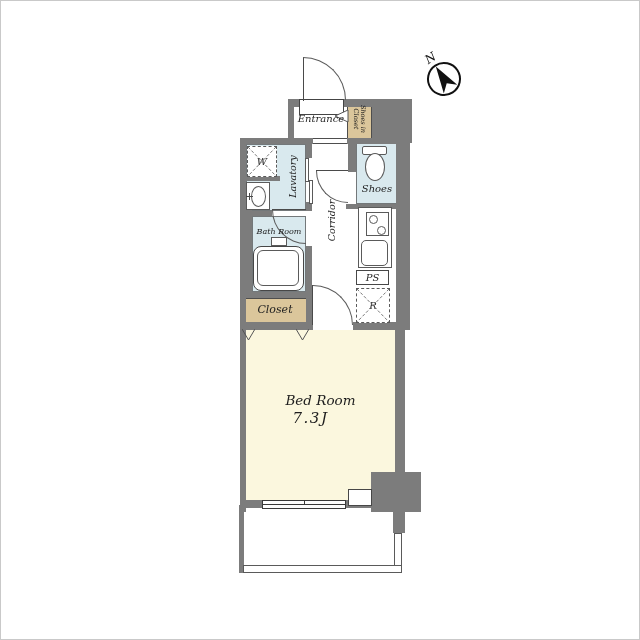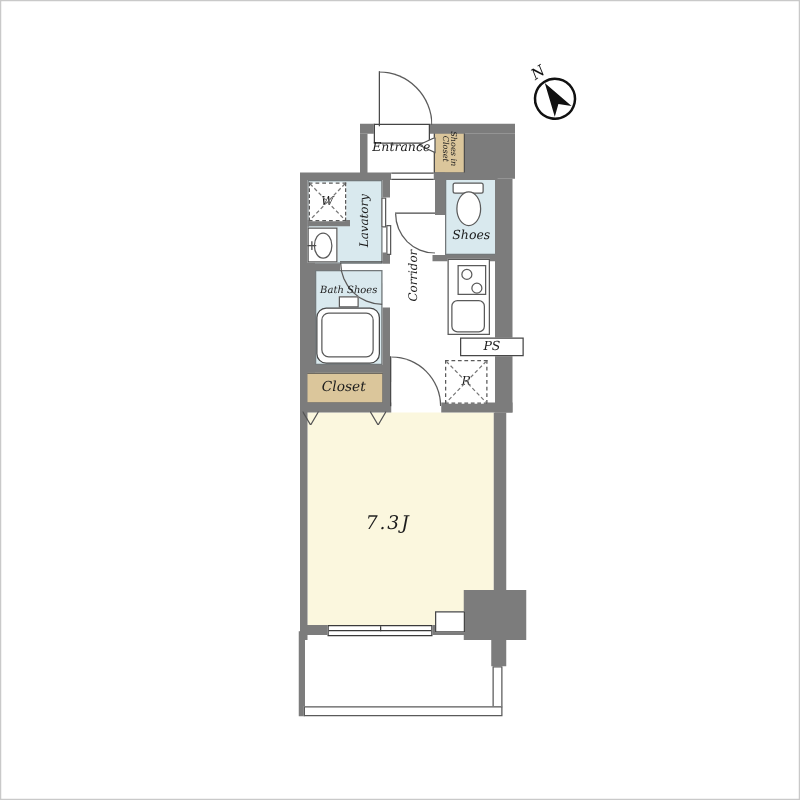--- a/index.html
+++ b/index.html
@@ -119,21 +119,21 @@
   <div class="fix" style="left:271px;top:237px;width:16px;height:9px;border-color:#5a5a5a;"></div>
   <div class="fix" style="left:253px;top:246px;width:51px;height:45px;border:1.5px solid #474747;border-radius:8px;"></div>
   <div class="fix nofill" style="left:257px;top:250px;width:42px;height:36px;border-radius:6px;border-color:#5a5a5a;"></div>
 
   <div class="fix" style="left:358px;top:207px;width:34px;height:61px;border-color:#5a5a5a;"></div>
   <div class="fix" style="left:366px;top:212px;width:23px;height:24px;border-color:#5a5a5a;"></div>
   <div class="fix" style="left:369px;top:215px;width:9px;height:9px;border-radius:50%;border-color:#5a5a5a;"></div>
   <div class="fix" style="left:377px;top:226px;width:9px;height:9px;border-radius:50%;border-color:#5a5a5a;"></div>
   <div class="fix" style="left:361px;top:240px;width:27px;height:26px;border-radius:5px;border-color:#5a5a5a;"></div>
 
-  <div class="fix center-flex" style="left:368px;top:270px;width:51px;height:15px;border:1.5px solid #474747;">
+  <div class="fix center-flex" style="left:356px;top:270px;width:33px;height:15px;border:1.5px solid #474747;">
     <span class="lbl" style="position:static;font-size:10px;">PS</span>
   </div>
 
   <div class="dashed center-flex" style="left:356px;top:288px;width:34px;height:35px;">
     <svg style="position:absolute;left:0;top:0;" width="32" height="33">
       <line x1="0" y1="0" x2="100%" y2="100%" stroke="#777" stroke-width="1" stroke-dasharray="3,2"></line>
       <line x1="100%" y1="0" x2="0" y2="100%" stroke="#777" stroke-width="1" stroke-dasharray="3,2"></line>
     </svg>
     <span class="lbl" style="position:static;font-size:10px;background:#fff;padding:0 1px;">R</span>
   </div>
@@ -151,17 +151,18 @@
   </svg>
 
   <div class="lbl" style="left:294px;top:113px;width:54px;font-size:10px;">Entrance</div>
   <div class="lbl vert-cw" style="left:339px;top:112px;width:40px;font-size:6.5px;line-height:7px;">
     <div>Shoes in</div>
     <div>Closet</div>
   </div>
   <div class="lbl vert" style="left:262px;top:171px;width:60px;font-size:9.5px;">Lavatory</div>
   <div class="lbl" style="left:356px;top:183px;width:42px;font-size:10px;">Shoes</div>
   <div class="lbl vert" style="left:301px;top:215px;width:60px;font-size:9.5px;">Corridor</div>
-  <div class="lbl" style="left:252px;top:227px;width:54px;font-size:8px;">Bath Shoes</div>
+  <div class="lbl" style="left:252px;top:227px;width:54px;font-size:8px;">Bath Room</div>
   <div class="lbl" style="left:243px;top:303px;width:64px;font-size:11px;">Closet</div>
+  <div class="lbl" style="left:246px;top:392px;width:149px;font-size:13.5px;">Bed Room</div>
   <div class="lbl" style="left:246px;top:409px;width:129px;font-size:15px;letter-spacing:1.5px;">7.3J</div>
 
 </div>
 
 </body></html>

